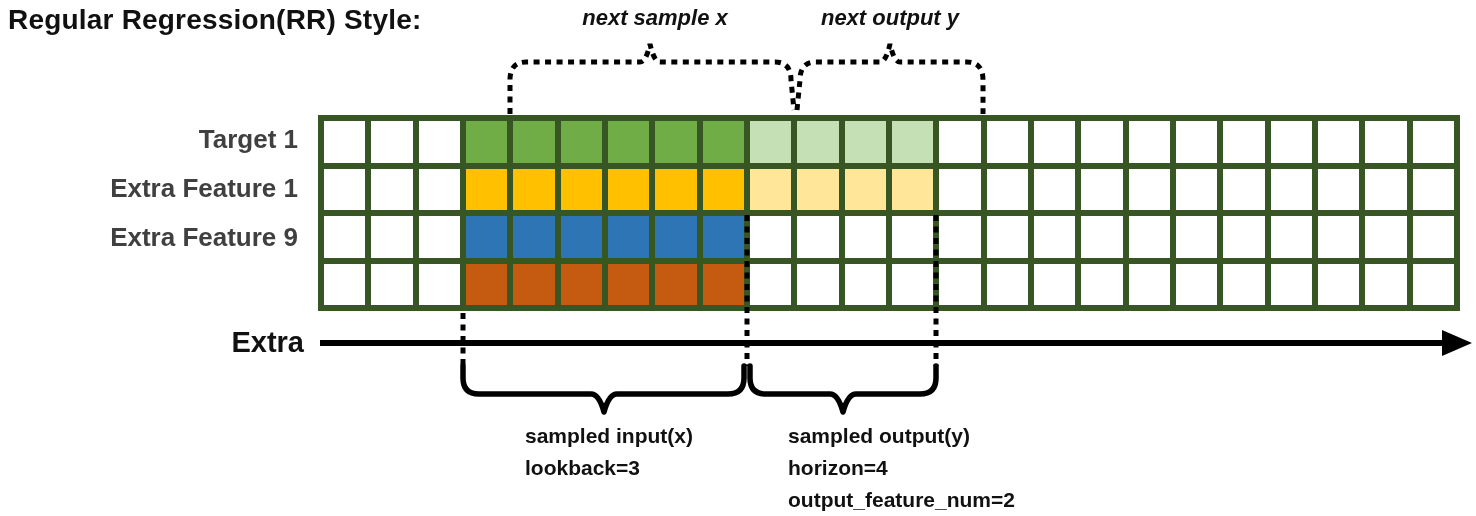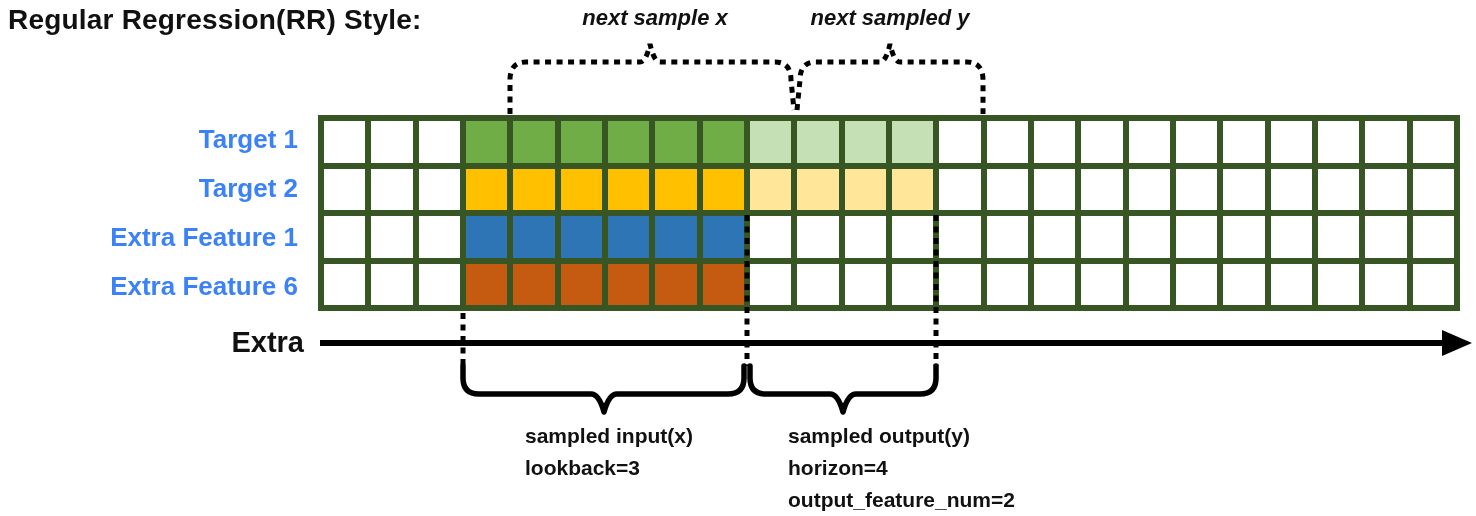--- a/index.html
+++ b/index.html
@@ -24,21 +24,21 @@
     white-space: nowrap;
   }
   #next-x-label { left: 655px; }
   #next-y-label { left: 890px; }
   #row-labels {
     left: 0; top: 115px; width: 308px; height: 196px;
     display: grid; grid-template-rows: repeat(4, 1fr);
   }
   .row-label {
     display: flex; align-items: center; justify-content: flex-end;
-    font-size: 26px; font-weight: 700; color: #3b82f6;
+    font-size: 26px; font-weight: 700; color: #404040;
     padding-right: 10px; white-space: nowrap;
   }
   #grid {
     left: 318px; top: 115px; width: 1142px; height: 196px;
     display: grid;
     grid-template-columns: repeat(24, 1fr);
     grid-template-rows: repeat(4, 1fr);
     gap: 6px; padding: 6px;
     box-sizing: border-box;
   }
@@ -58,27 +58,26 @@
   #output-note { left: 788px; }
 </style>
 </head>
 <body>
 
 <div id="stage">
 
   <div id="next-x-label" class="abs next-label">next sample x</div>
 
   <div id="title" class="abs">Regular Regression(RR) Style:</div>
-  <div id="next-y-label" class="abs next-label">next sampled y</div>
+  <div id="next-y-label" class="abs next-label">next output y</div>
 
   <div id="row-labels" class="abs">
     <div class="row-label">Target 1</div>
-    <div class="row-label">Target 2</div>
     <div class="row-label">Extra Feature 1</div>
-    <div class="row-label">Extra Feature 6</div>
+    <div class="row-label">Extra Feature 9</div>
   </div>
 
   <div id="grid" class="abs" style="background: rgb(55, 86, 35);">
       <div class="cell" style="background: rgb(255, 255, 255);"></div>
       <div class="cell" style="background: rgb(255, 255, 255);"></div>
       <div class="cell" style="background: rgb(255, 255, 255);"></div>
       <div class="cell" style="background: rgb(112, 173, 71);"></div>
       <div class="cell" style="background: rgb(112, 173, 71);"></div>
       <div class="cell" style="background: rgb(112, 173, 71);"></div>
       <div class="cell" style="background: rgb(112, 173, 71);"></div>

